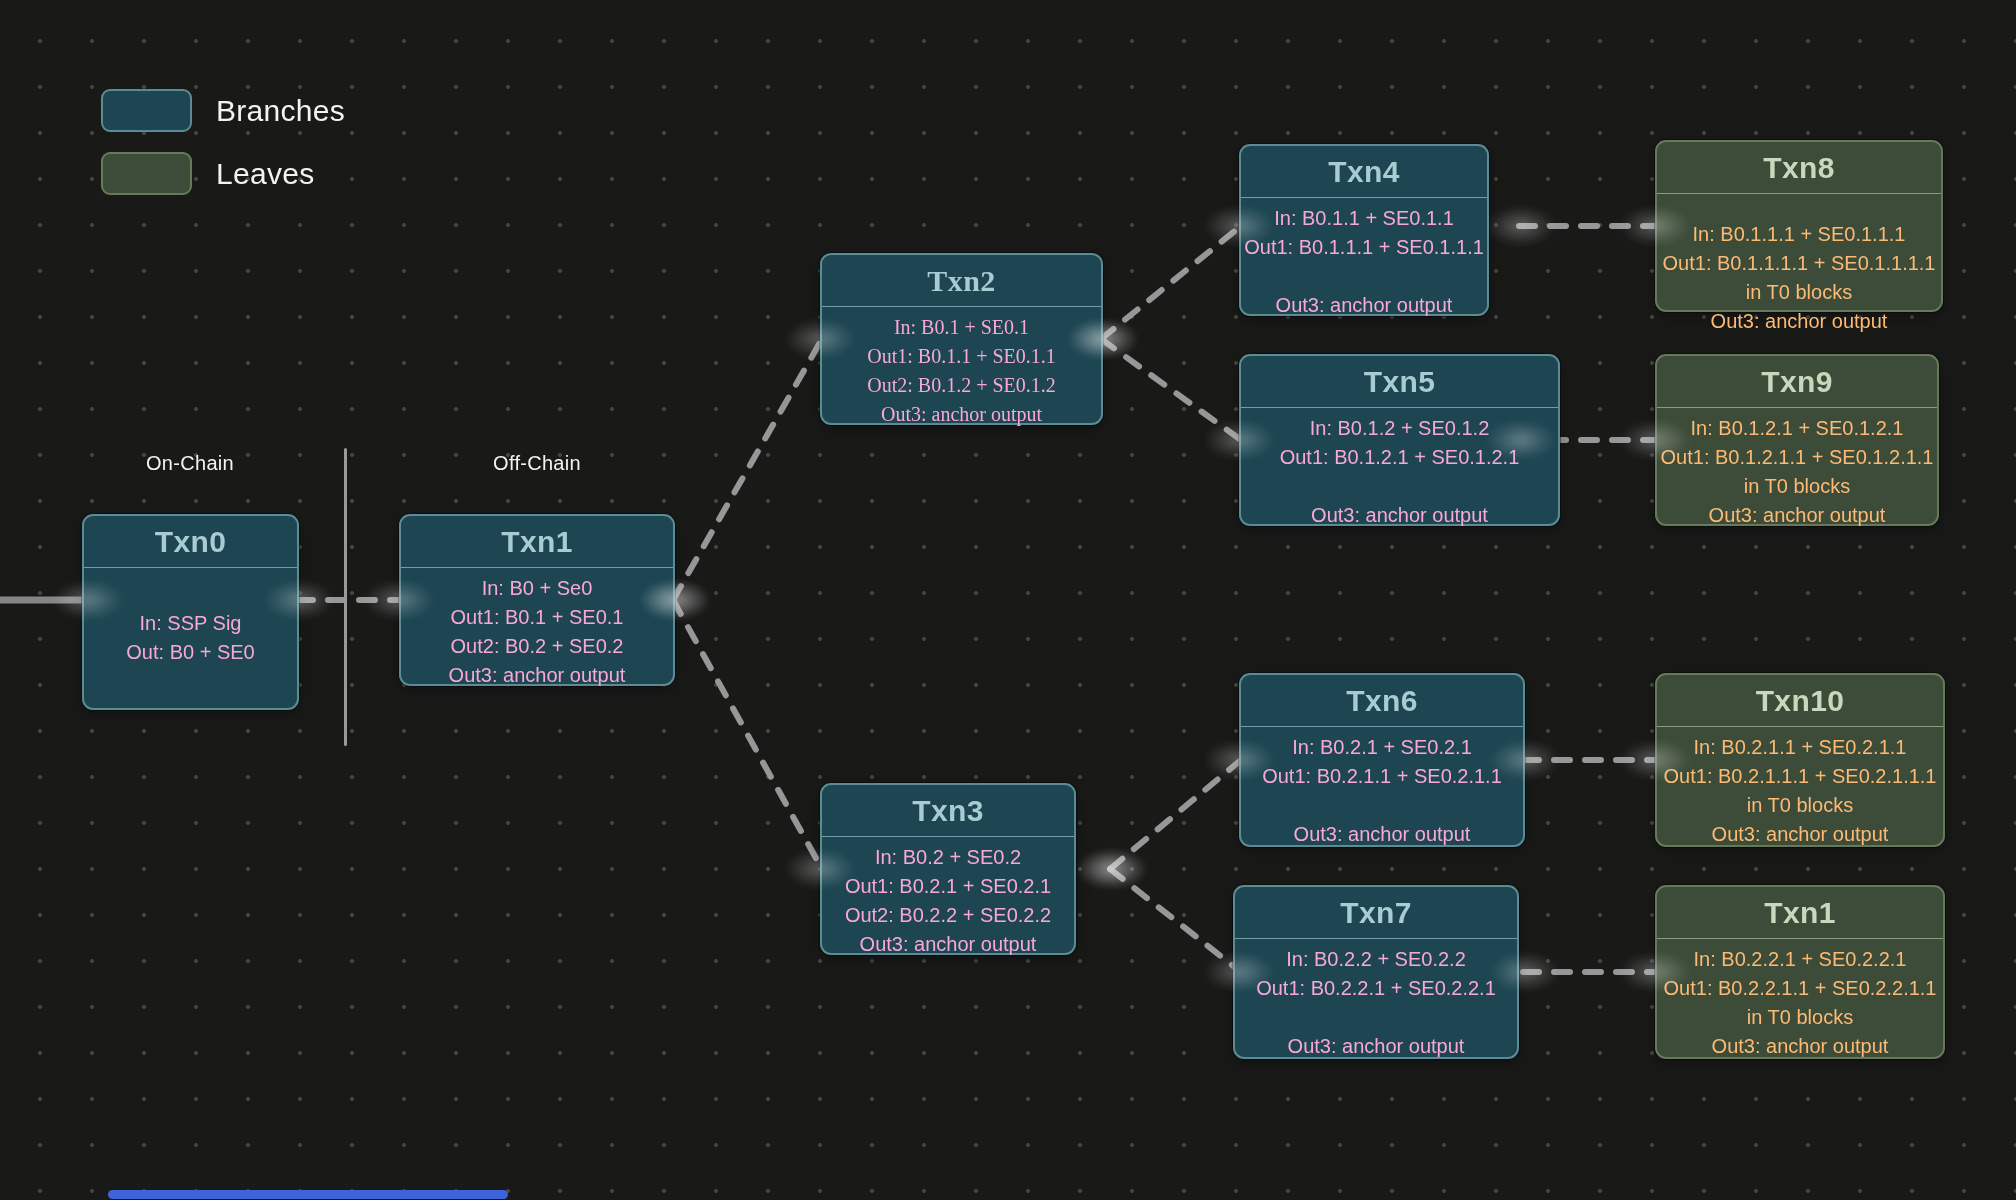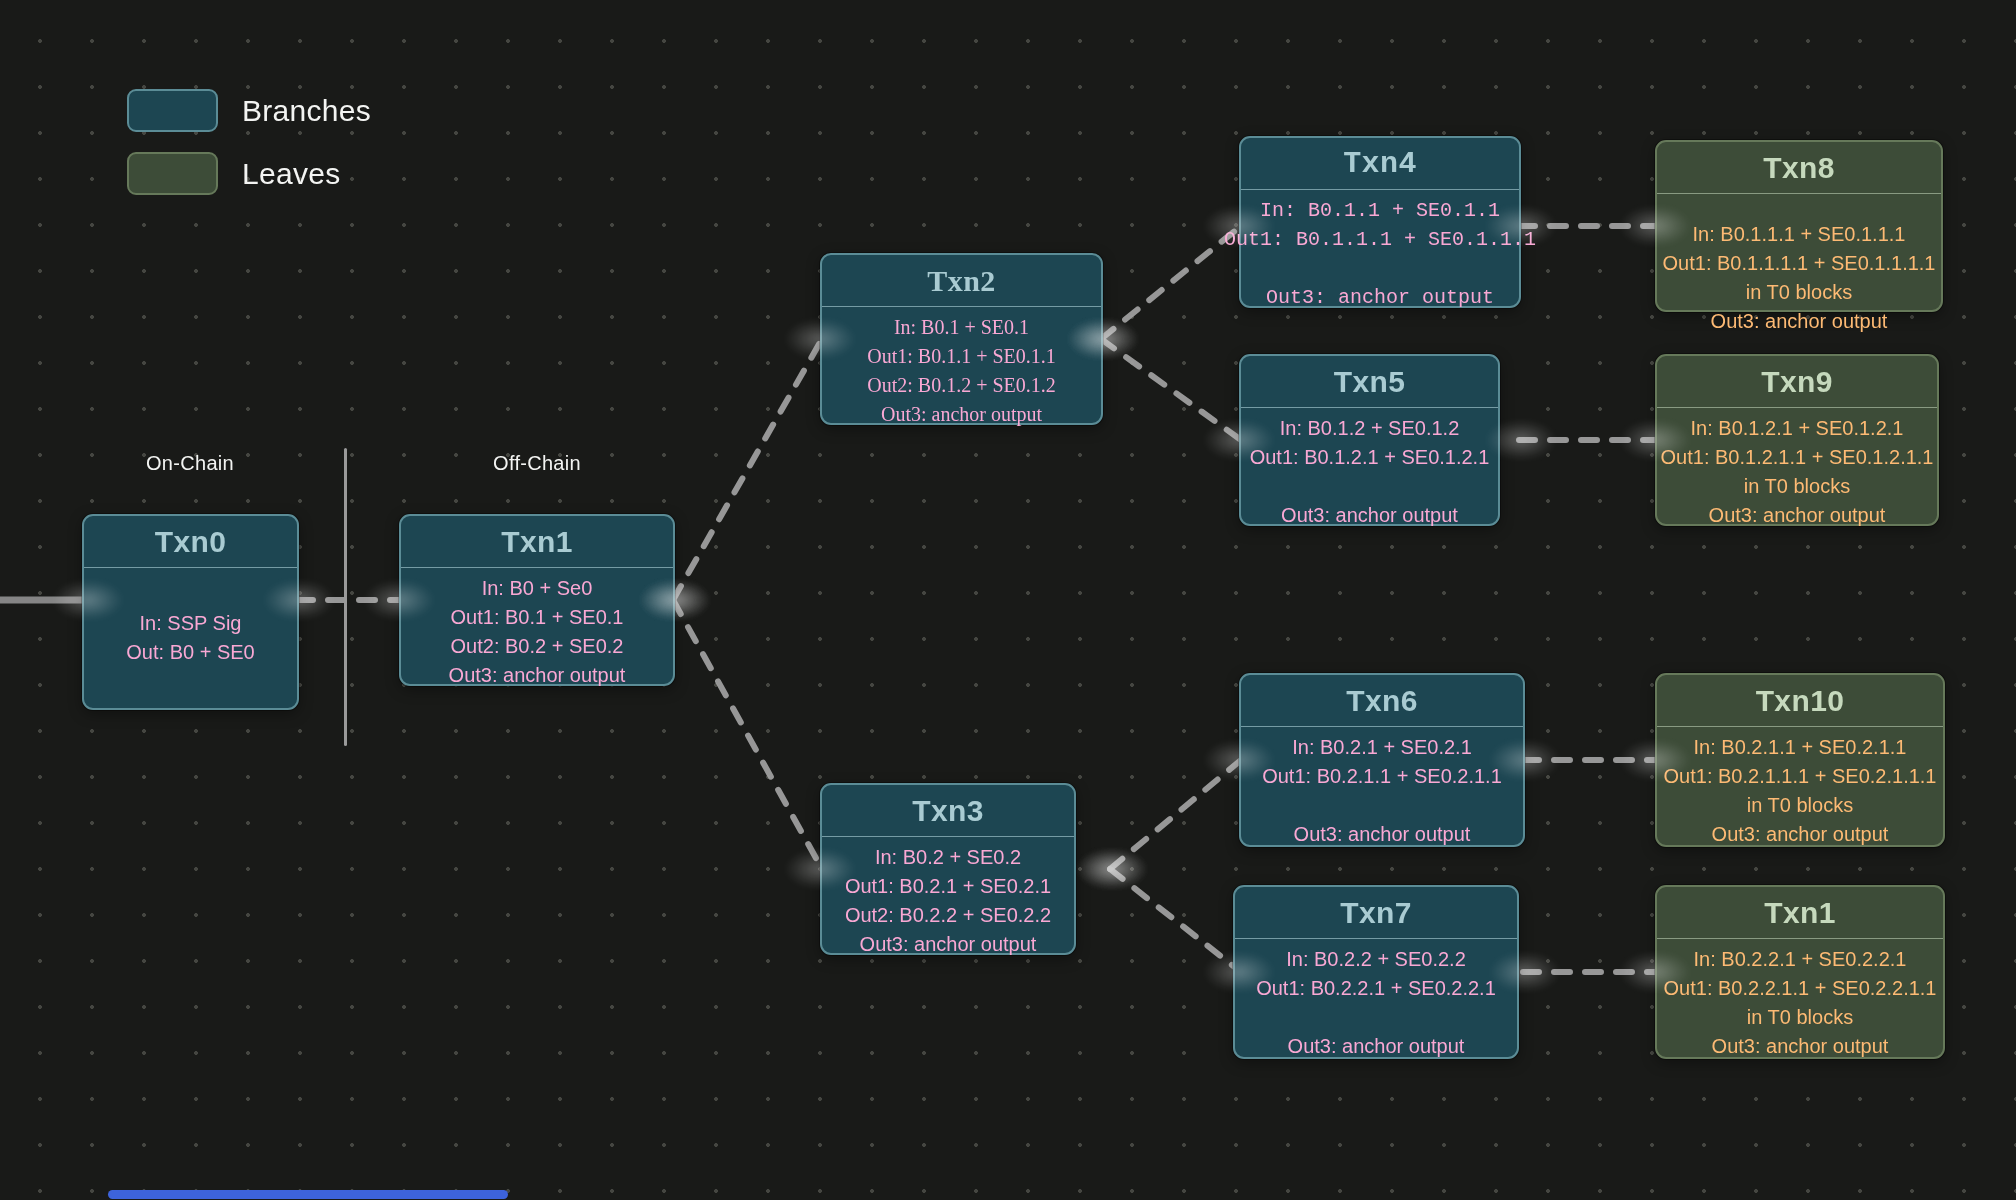--- a/index.html
+++ b/index.html
@@ -13,21 +13,21 @@
     position:absolute; inset:0;
     background-image: radial-gradient(circle, #454641 1.6px, rgba(0,0,0,0) 2.2px);
     background-size: 52px 46px;
     background-position: 14px 18px;
   }
   svg.edge-layer { position:absolute; left:0; top:0; width:2016px; height:1200px; }
   .edge { stroke:#a2a2a2; stroke-width:6; stroke-linecap:round; stroke-dasharray:16 15; opacity:.92; }
   .edge.solid { stroke:#8f8f8f; stroke-width:7; stroke-dasharray:none; }
 
   
-  .legend { position:absolute; left:127px; top:89px; }
+  .legend { position:absolute; left:101px; top:89px; }
   .legend-row { display:flex; align-items:center; gap:24px; height:43px; margin-bottom:20px; }
   .legend-swatch { width:91px; height:43px; border-radius:9px; }
   .legend-swatch.branch { background:#1d4652; border:2px solid #5b8c96; }
   .legend-swatch.leaf   { background:#3d4c38; border:2px solid #66795a; }
   .legend-label { color:#f3f4f2; font-size:30px; letter-spacing:.3px; }
 
   
   .section-label {
     position:absolute; top:452px; color:#f3f4f2; font-size:20px;
     transform:translateX(-50%); white-space:nowrap; letter-spacing:.3px;
@@ -133,30 +133,30 @@
       </div>
       <div class="node branch" style="left: 820px; top: 783px; width: 256px; height: 172px;">
         <div class="node-title">Txn3</div>
         <div class="node-body">
           <div class="node-line">In: B0.2 + SE0.2</div>
           <div class="node-line">Out1: B0.2.1 + SE0.2.1</div>
           <div class="node-line">Out2: B0.2.2 + SE0.2.2</div>
           <div class="node-line">Out3: anchor output</div>
         </div>
       </div>
-      <div class="node branch" style="left: 1239px; top: 136px; width: 282px; height: 172px; font-family: Liberation Mono, monospace;">
+      <div class="node branch" style="left: 1239px; top: 144px; width: 250px; height: 172px;">
         <div class="node-title">Txn4</div>
         <div class="node-body">
           <div class="node-line">In: B0.1.1 + SE0.1.1</div>
           <div class="node-line">Out1: B0.1.1.1 + SE0.1.1.1</div>
           <div class="node-line">&nbsp;</div>
           <div class="node-line">Out3: anchor output</div>
         </div>
       </div>
-      <div class="node branch" style="left: 1239px; top: 354px; width: 261px; height: 172px;">
+      <div class="node branch" style="left: 1239px; top: 354px; width: 321px; height: 172px;">
         <div class="node-title">Txn5</div>
         <div class="node-body">
           <div class="node-line">In: B0.1.2 + SE0.1.2</div>
           <div class="node-line">Out1: B0.1.2.1 + SE0.1.2.1</div>
           <div class="node-line">&nbsp;</div>
           <div class="node-line">Out3: anchor output</div>
         </div>
       </div>
       <div class="node branch" style="left: 1239px; top: 673px; width: 286px; height: 174px;">
         <div class="node-title">Txn6</div>

